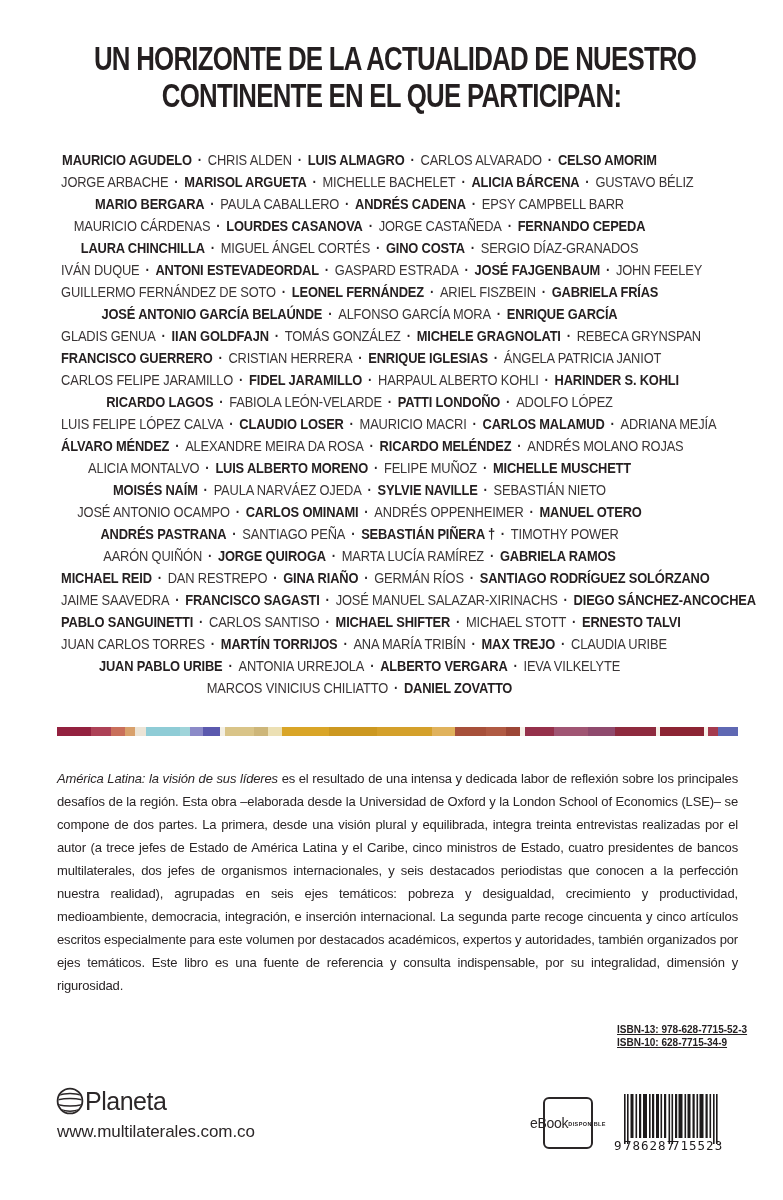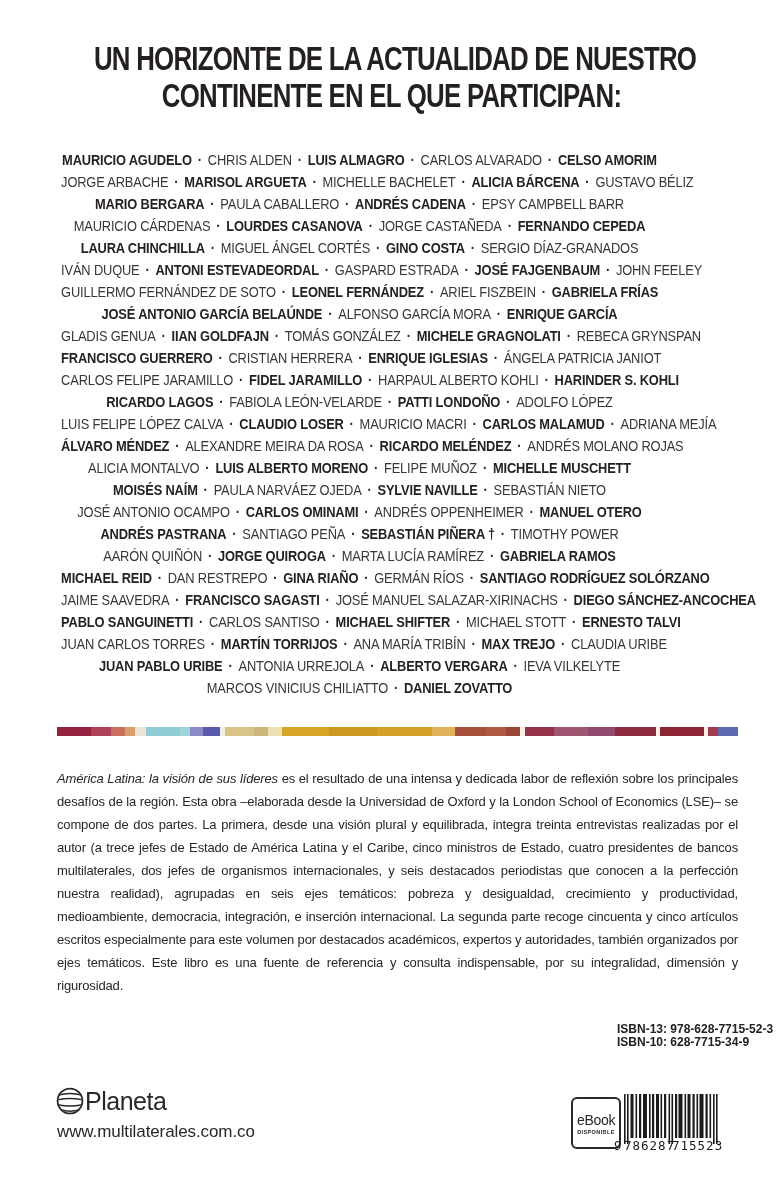--- a/index.html
+++ b/index.html
@@ -33,25 +33,25 @@
   }
   .desc em{font-style:italic;}
   
   .logo-row{position:absolute;left:55px;top:1086px;display:flex;align-items:center;}
   .logo-row svg{display:block;}
   .logo-text{font-size:25px;letter-spacing:-0.5px;color:#2b2728;}
   .url{position:absolute;left:57px;top:1122px;font-size:17px;letter-spacing:-0.1px;color:#2b2728;}
   .ebook{
     position:absolute;left:543px;top:1097px;width:46px;height:48px;
     border:2px solid #2a2627;border-radius:6px;
-    display:flex;flex-direction:column;align-items:center;justify-content:center;margin-left:28px;
+    display:flex;flex-direction:row;align-items:center;justify-content:center;
   }
   .ebook .eb1{font-size:14px;color:#2a2627;letter-spacing:-0.3px;}
   .ebook .eb2{font-size:5.5px;font-weight:bold;letter-spacing:0.4px;color:#2a2627;margin-top:1px;}
-  .isbns{position:absolute;left:617px;top:1023px;font-size:12px;font-weight:bold;line-height:13px;color:#242021;white-space:nowrap;}
+  .isbns{position:absolute;left:617px;top:1023px;font-size:10px;font-weight:bold;line-height:13px;color:#242021;white-space:nowrap;text-decoration:underline;}
   .barcode{position:absolute;left:614px;top:1094px;width:110px;}
   .barcode svg{display:block;}
   .bc-digits{
     position:absolute;top:44px;left:0;width:110px;display:flex;
     font-family:"DejaVu Sans Mono",monospace;font-size:12.5px;color:#1d1a1b;
   }
   .bc-digits .d0{width:10px;text-align:left;}
   .bc-digits .d1{width:48px;text-align:right;letter-spacing:1px;}
   .bc-digits .d2{width:50px;text-align:center;letter-spacing:1px;}
 </style>

